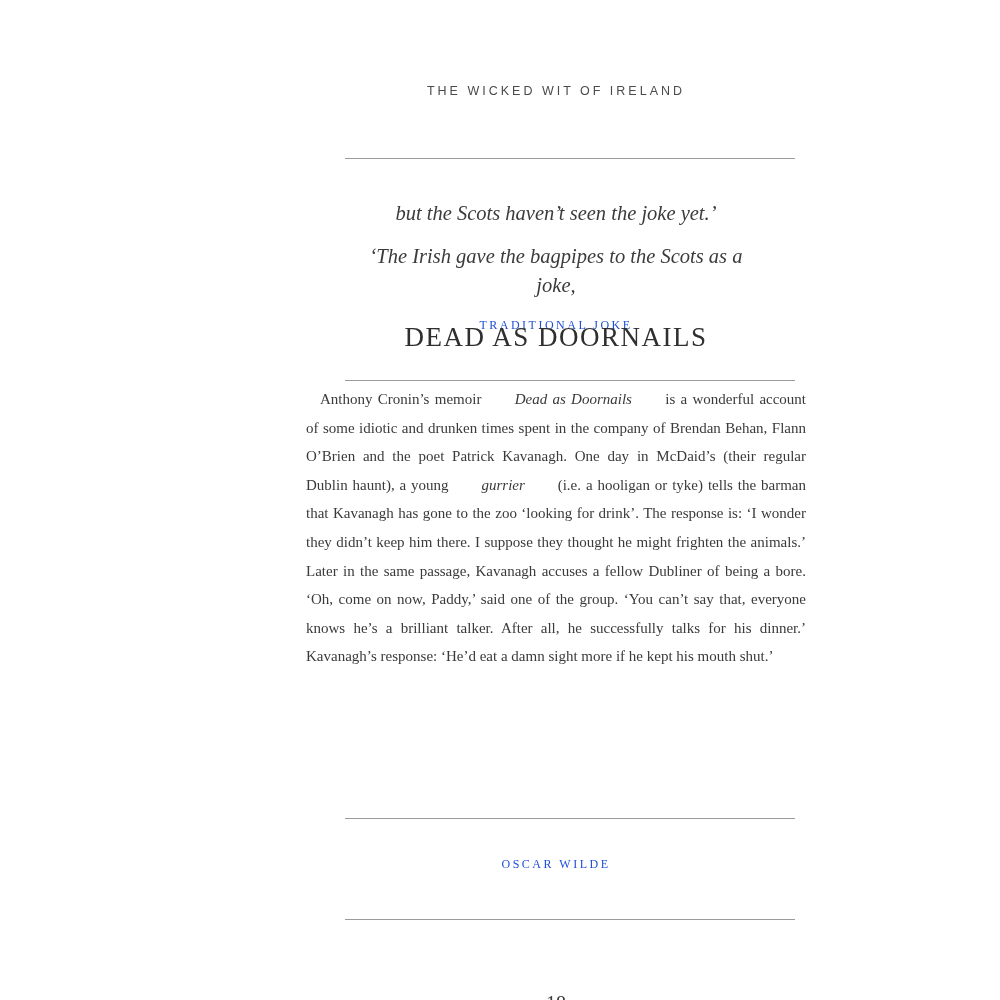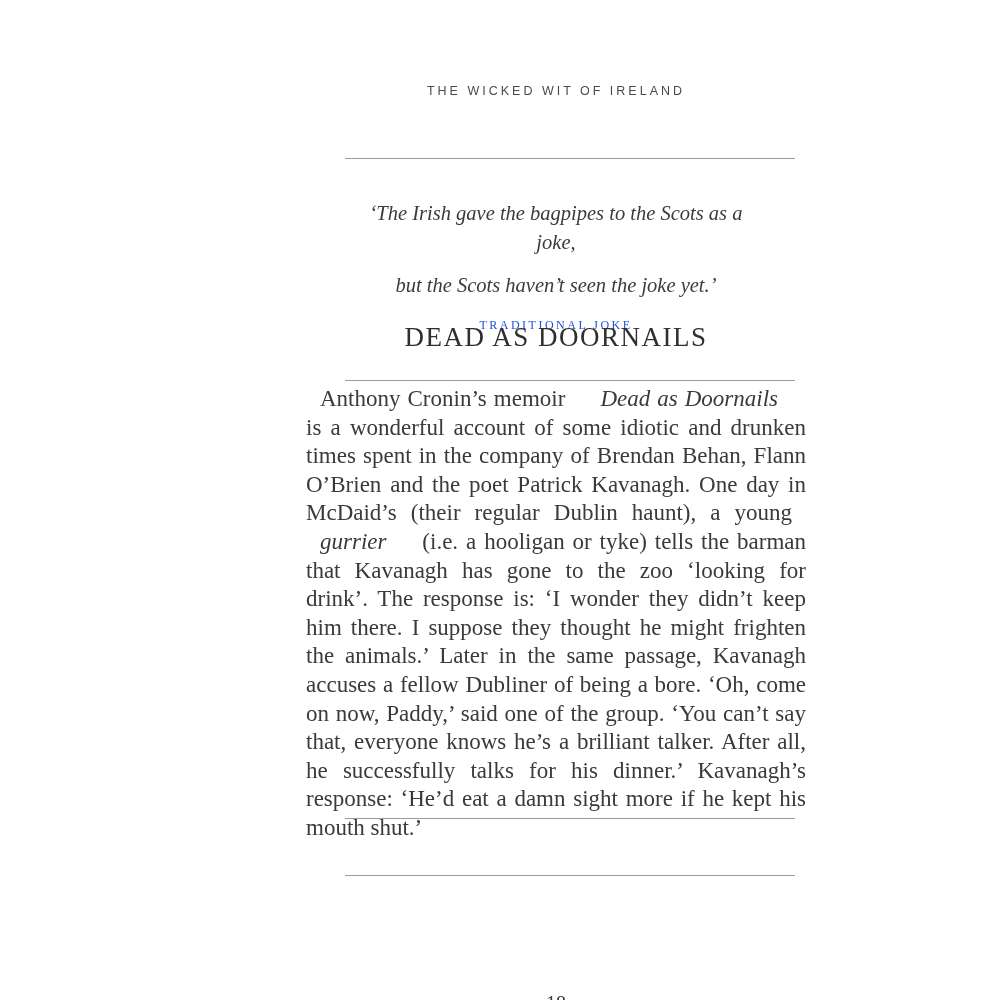--- a/index.html
+++ b/index.html
@@ -63,21 +63,21 @@
     font-weight: 400;
     font-size: 27px;
     letter-spacing: 1.5px;
     color: #2f2f2f;
   }
   .body-text {
     position: absolute;
     top: 329px;
     left: 250px;
     width: 500px;
-    font-size: 23px;
+    font-size: 15px;
     line-height: 28.6px;
     text-align: justify;
     color: #3a3a3a;
   }
   .body-text .em { font-style: italic; }
   .page-number {
     position: absolute;
     top: 936px;
     left: 0;
     width: 100%;
@@ -89,33 +89,34 @@
 </head>
 <body>
 
 <div class="page">
 
   <header class="running-header">THE WICKED WIT OF IRELAND</header>
 
   <section class="epigraph epigraph-top">
     <div class="rule"></div>
     <div class="epigraph-inner">
+      <div class="quote-line">but the Scots haven’t seen the joke yet.’</div>
       <div class="quote-line">‘The Irish gave the bagpipes to the Scots as a joke,</div>
-      <div class="quote-line">but the Scots haven’t seen the joke yet.’</div>
       <div class="attribution">TRADITIONAL JOKE</div>
     </div>
     <div class="rule"></div>
   </section>
 
   <h1 class="chapter-title">DEAD AS DOORNAILS</h1>
 
   <p class="body-text"><span>Anthony Cronin’s memoir </span><span class="em">Dead as Doornails</span><span> is a wonderful account of some idiotic and drunken times spent in the company of Brendan Behan, Flann O’Brien and the poet Patrick Kavanagh. One day in McDaid’s (their regular Dublin haunt), a young </span><span class="em">gurrier</span><span> (i.e. a hooligan or tyke) tells the barman that Kavanagh has gone to the zoo ‘looking for drink’. The response is: ‘I wonder they didn’t keep him there. I suppose they thought he might frighten the animals.’ Later in the same passage, Kavanagh accuses a fellow Dubliner of being a bore. ‘Oh, come on now, Paddy,’ said one of the group. ‘You can’t say that, everyone knows he’s a brilliant talker. After all, he successfully talks for his dinner.’ Kavanagh’s response: ‘He’d eat a damn sight more if he kept his mouth shut.’</span></p>
 
   <section class="epigraph epigraph-bottom">
     <div class="rule"></div>
     <div class="epigraph-inner">
+      <div class="attribution">OSCAR WILDE</div>
     </div>
     <div class="rule"></div>
   </section>
 
   <footer class="page-number">18</footer>
 
 </div>
 
 </body></html>

